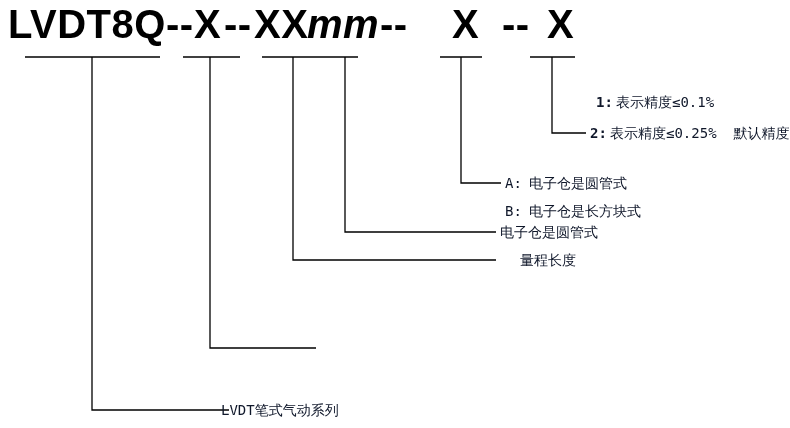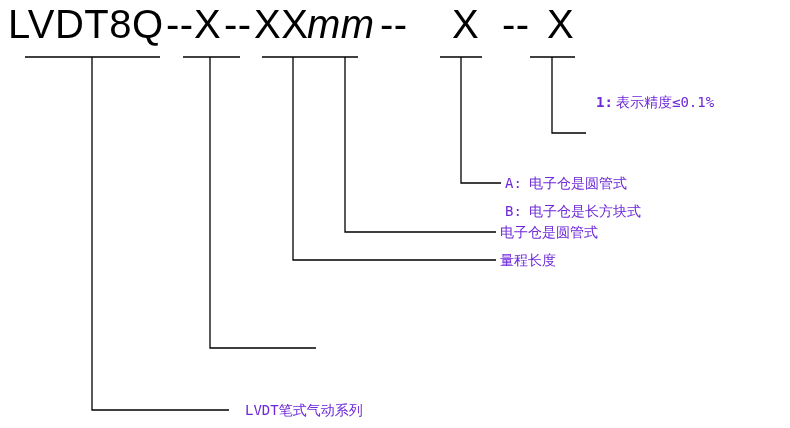--- a/index.html
+++ b/index.html
@@ -9,35 +9,35 @@
     position: relative;
     width: 790px;
     height: 428px;
     background: #ffffff;
     overflow: hidden;
   }
   .title-part {
     position: absolute;
     top: 2px;
     font-size: 40px;
-    font-weight: normal;
+    font-weight: bold;
     font-family: "Liberation Sans", sans-serif;
     white-space: pre;
     letter-spacing: 0.5px;
   }
   .title-part.italic { font-style: italic; }
   .lines { position: absolute; left: 0; top: 0; }
   .lines path { stroke: #000; stroke-width: 1.3; fill: none; }
   .label {
     position: absolute;
     font-size: 14px;
     line-height: 16px;
     font-family: "DejaVu Sans Mono", "DejaVu Sans", monospace;
     white-space: pre;
-    color: #6d28d9;
+    color: #0f172a;
   }
   .akey { display: inline-block; min-width: 20px; font-weight: bold; }
   .hkey { display: inline-block; min-width: 24px; }
   .okey { display: inline-block; min-width: 34px; }
 </style>
 </head>
 <body>
 
 <div class="canvas">
 
@@ -60,23 +60,24 @@
     <path d="M530 57 H575"></path>
     <path d="M552 57 V133 H586"></path>
     <path d="M461 57 V183 H501"></path>
     <path d="M345 57 V232 H496"></path>
     <path d="M293 57 V260 H496"></path>
     <path d="M210 57 V348 H316"></path>
     <path d="M92 57 V410 H229"></path>
   </svg>
 
   <div class="label" style="left:596px;top:94px"><span class="akey">1:</span><span>表示精度≤0.1%</span></div>
+  <div class="label" style="left:590px;top:125px"><span class="akey">2:</span><span>表示精度≤0.25%  默认精度</span></div>
 
   <div class="label" style="left:505px;top:203px"><span class="hkey">B:</span><span>电子仓是长方块式</span></div>
   <div class="label" style="left:505px;top:175px"><span class="hkey">A:</span><span>电子仓是圆管式</span></div>
 
   <div class="label" style="left:500px;top:224px">电子仓是圆管式</div>
-  <div class="label" style="left:500px;top:252px">量程长度</div>
+  <div class="label" style="left:520px;top:252px">量程长度</div>
 
 
-  <div class="label" style="left:245px;top:402px">LVDT笔式气动系列</div>
+  <div class="label" style="left:221px;top:402px">LVDT笔式气动系列</div>
 
 </div>
 
 </body></html>

